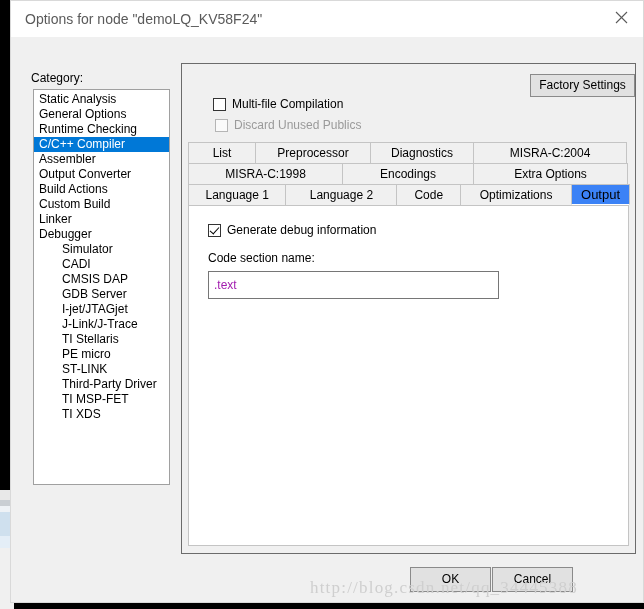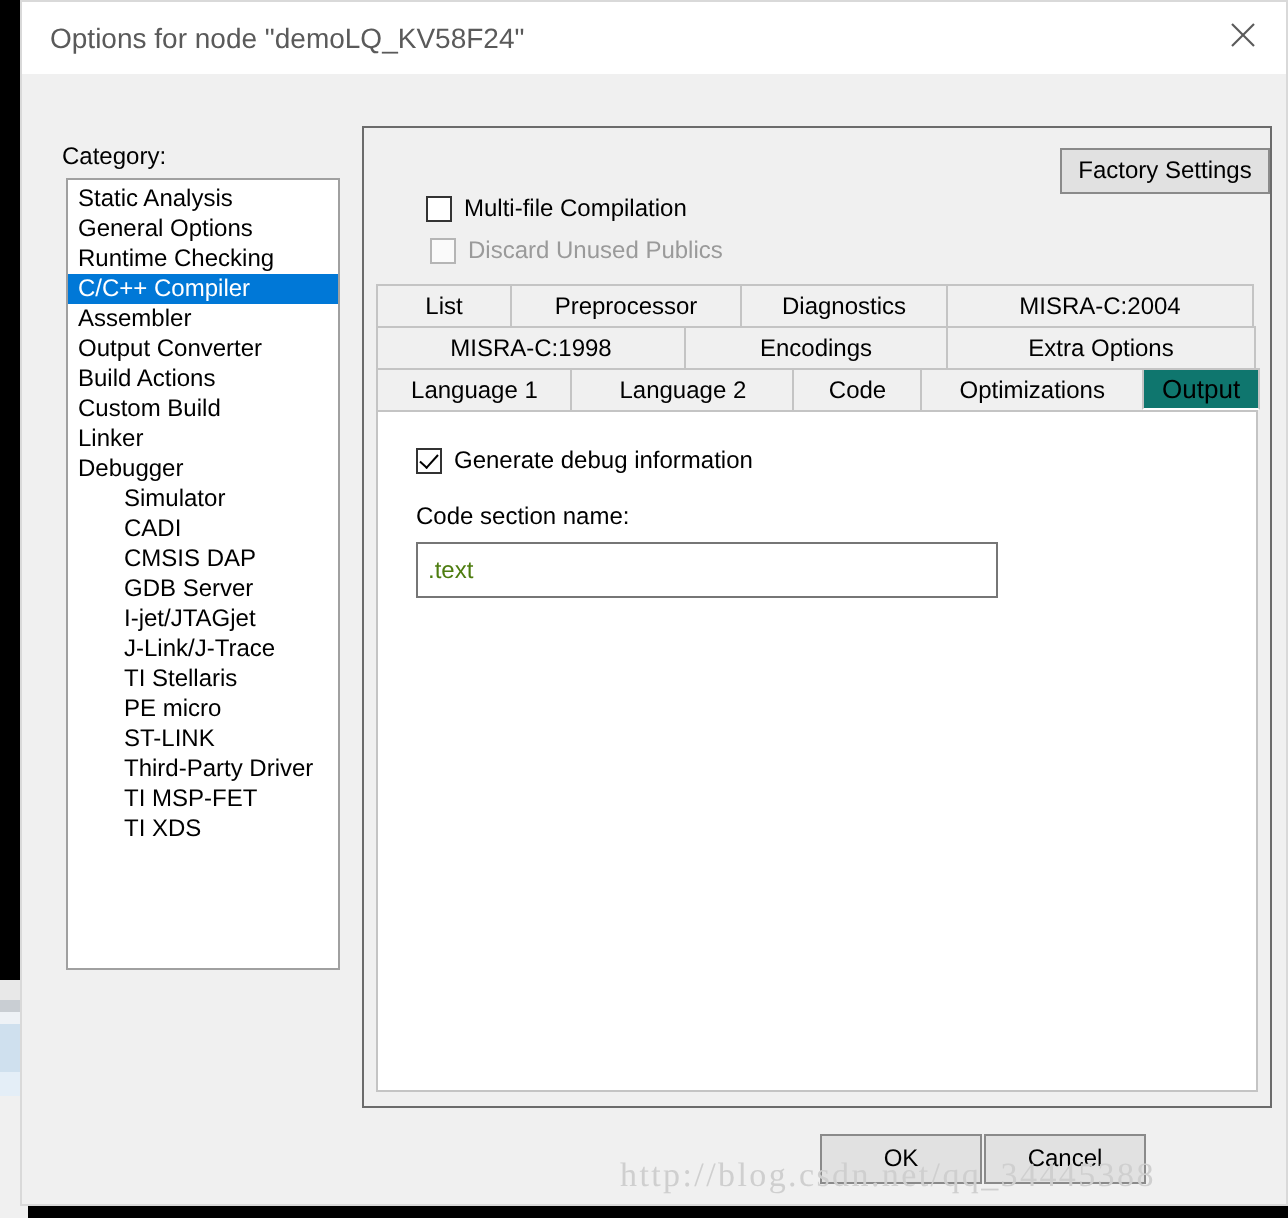--- a/index.html
+++ b/index.html
@@ -194,21 +194,21 @@
     font-size: 12px;
     color: #000;
     display: flex;
     align-items: center;
     justify-content: center;
     margin-right: -1px;
     cursor: pointer;
     white-space: nowrap;
   }
   .tab.active {
-    background: #0f766e;
+    background: #3b82f6;
     border-color: #c4c4c4;
     border-bottom: 1px solid #ffffff;
     font-size: 13px;
     position: relative;
     z-index: 3;
   }
 
   #tab-content {
     position: absolute;
     left: 6px;
@@ -236,21 +236,21 @@
     position: absolute;
     left: 19px;
     top: 65px;
     width: 291px;
     height: 28px;
     background: #ffffff;
     border: 1px solid #767676;
     box-sizing: border-box;
     font-family: "Liberation Sans", sans-serif;
     font-size: 12px;
-    color: #4d7c0f;
+    color: #a21caf;
     padding: 0 5px;
     outline: none;
   }
 
   
   .btm-btn {
     position: absolute;
     width: 81px;
     height: 25px;
     background: #e1e1e1;

